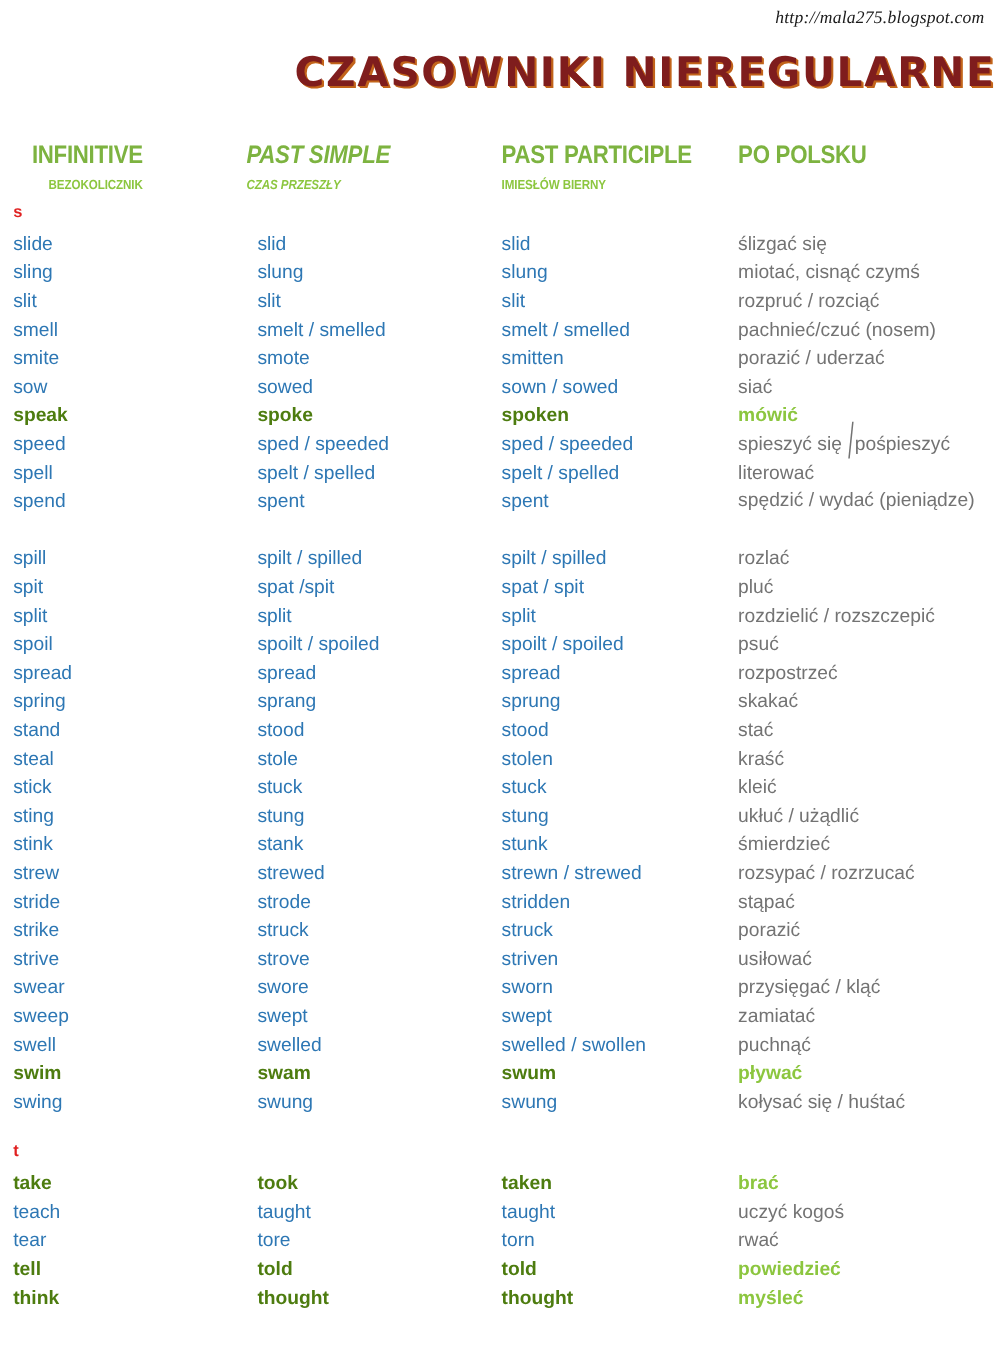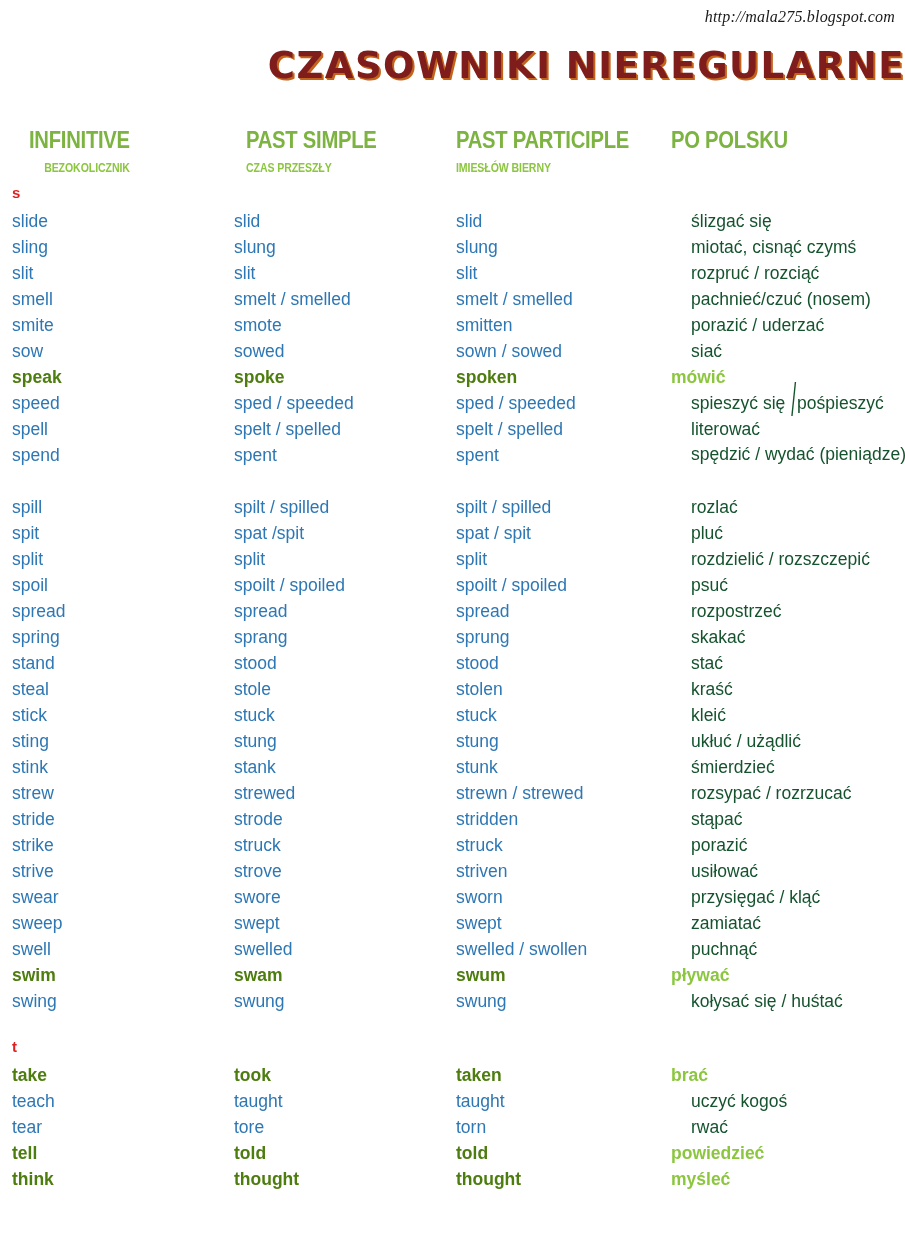--- a/index.html
+++ b/index.html
@@ -110,21 +110,21 @@
     white-space: nowrap;
   }
   .cell.wrap { white-space: normal; width: 230px; line-height: 25px; }
   .c1 { left: 12px; }
   .c2 { left: 234px; }
   .c3 { left: 456px; }
   .c4 { left: 671px; }
 
   .blue   { color: #2d77b4; }
   .green  { color: #4d7c0f; font-weight: bold; }
-  .black  { color: #14532d; margin-left: 20px; }
+  .black  { color: #737373; }
   .greenb { color: #8cc63f; font-weight: bold; text-align: right; }
 
   .bigslash {
     display: inline-block;
     transform: scaleY(2.6) translateY(-1px);
     transform-origin: center;
     font-weight: 300;
     margin: 0 1px;
   }
 </style>
@@ -133,21 +133,21 @@
 
 <div id="site-url">http://mala275.blogspot.com</div>
 
 <div id="title">CZASOWNIKI NIEREGULARNE</div>
 
 <div id="headers">
   <div class="hdr" style="left:29px;text-align:right;">
     <div class="hdr-main">INFINITIVE</div>
     <div class="hdr-sub">BEZOKOLICZNIK</div>
   </div>
-  <div class="hdr" style="left:246px;">
+  <div class="hdr" style="left:224px;font-style:italic;">
     <div class="hdr-main">PAST SIMPLE</div>
     <div class="hdr-sub">CZAS PRZESZŁY</div>
   </div>
   <div class="hdr" style="left:456px;">
     <div class="hdr-main">PAST PARTICIPLE</div>
     <div class="hdr-sub">IMIESŁÓW BIERNY</div>
   </div>
   <div class="hdr" style="left:671px;">
     <div class="hdr-main">PO POLSKU</div>
     <div class="hdr-sub"></div>

